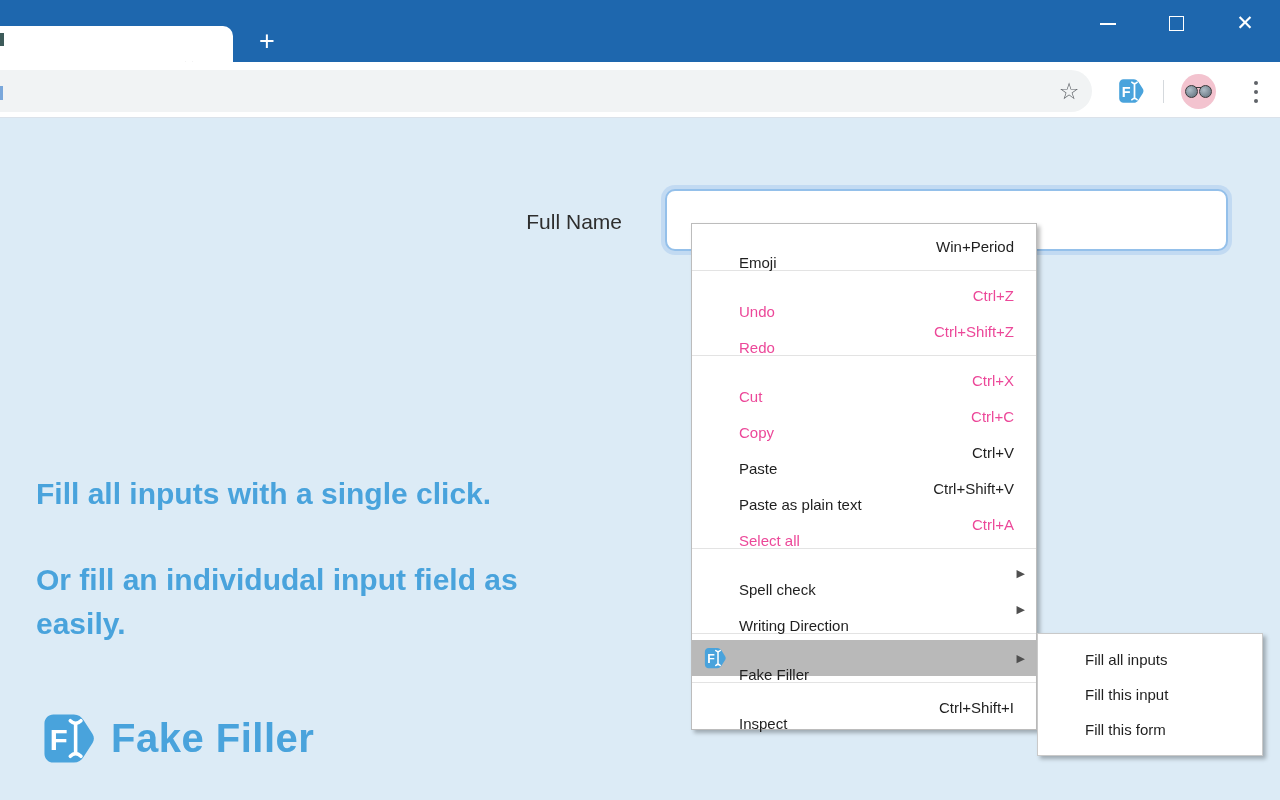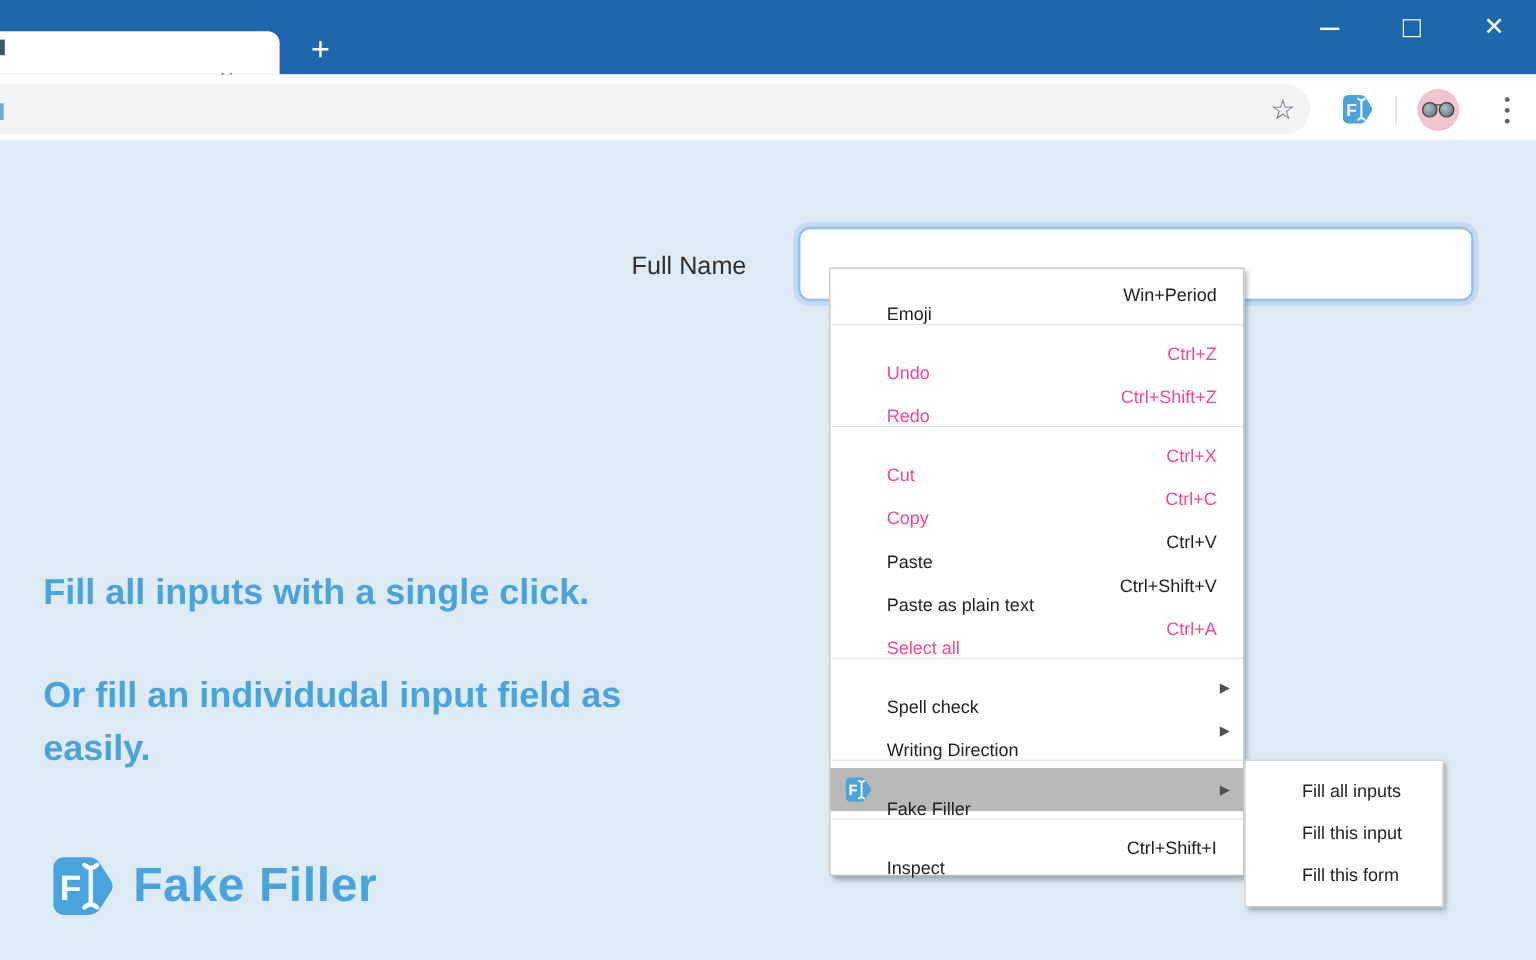--- a/index.html
+++ b/index.html
@@ -51,21 +51,21 @@
   .menu-row { position: relative; height: 36px; display: flex; align-items: center; padding: 0 14px 0 47px; cursor: pointer; }
   .menu-row .ml { flex: 0 0 auto; margin-top: 32px; }
   .menu-row .ms { margin-left: auto; margin-right: 8px; }
   .menu-row.disabled { color: #ec4899; cursor: default; gap: 28px; }
   .menu-row.highlighted { background: #b9b9b9; }
   .menu-sep { height: 1px; background: #e3e3e3; margin: 6px 0; }
   .submenu-arrow { position: absolute; right: 11px; top: 50%; transform: translateY(-50%); font-size: 11px; color: #4f4f4f; }
   .menu-fi-icon { position: absolute; left: 11px; top: 6px; width: 24px; height: 24px; }
 
   
-  .sub-menu { position: absolute; left: 1037px; top: 515px; width: 166px; background: #ffffff; border: 1px solid #c9c9c9; box-shadow: 3px 3px 4px rgba(0,0,0,0.28); padding: 8px 0; font-size: 15px; color: #1f1f1f; z-index: 6; }
+  .sub-menu { position: absolute; left: 1037px; top: 515px; width: 226px; background: #ffffff; border: 1px solid #c9c9c9; box-shadow: 3px 3px 4px rgba(0,0,0,0.28); padding: 8px 0; font-size: 15px; color: #1f1f1f; z-index: 6; }
   .sub-row { height: 35px; display: flex; align-items: center; padding: 0 10px 0 47px; cursor: pointer; }
 </style>
 </head>
 <body>
 
 <div class="titlebar">
   <div class="tab">
     <span class="tab-close">×</span>
   </div>
   <div class="tab-favicon-sliver"></div>

